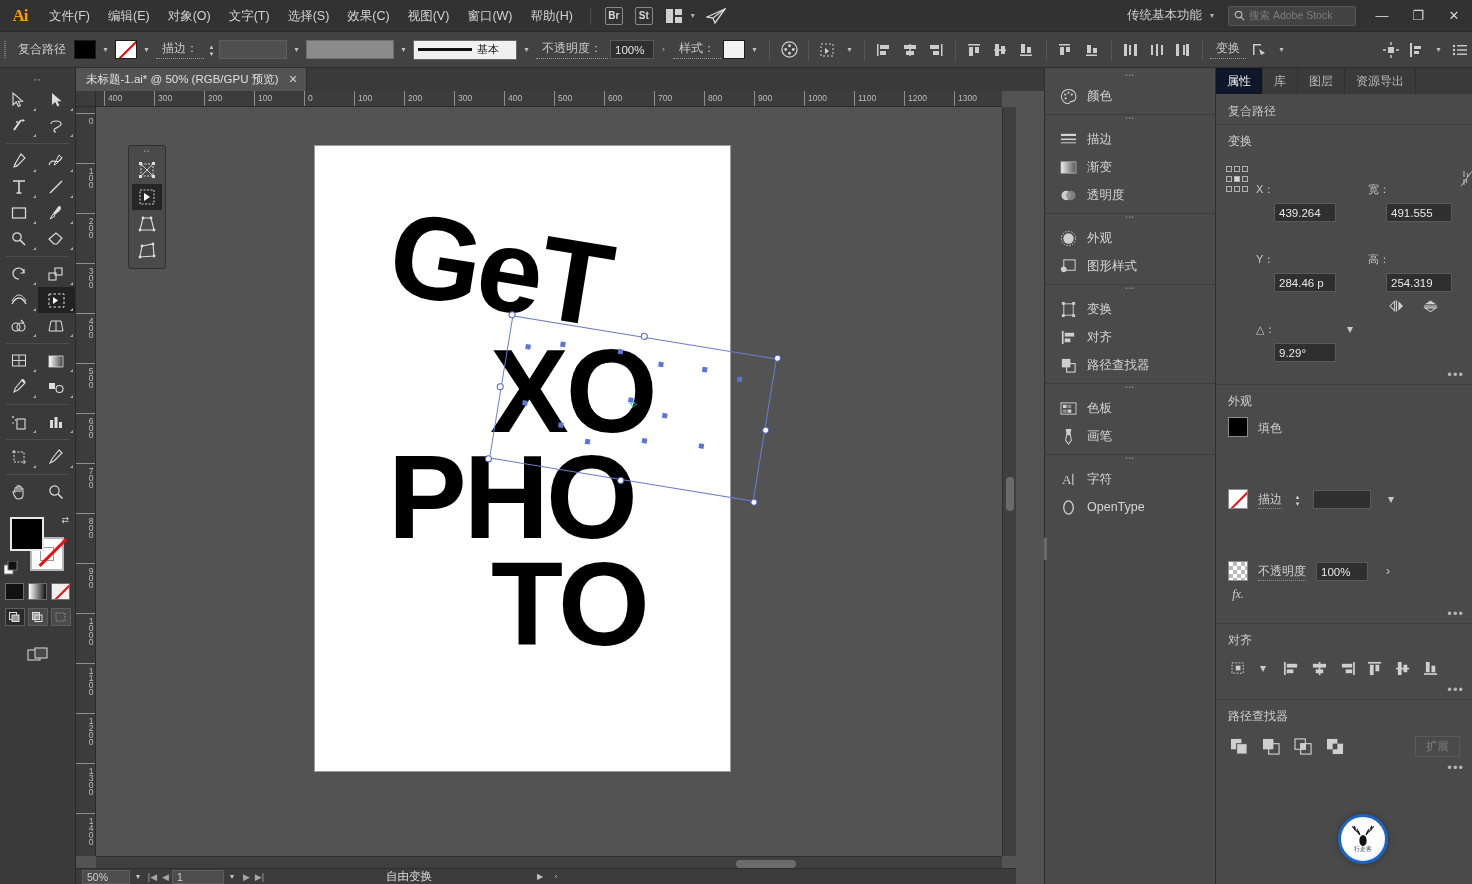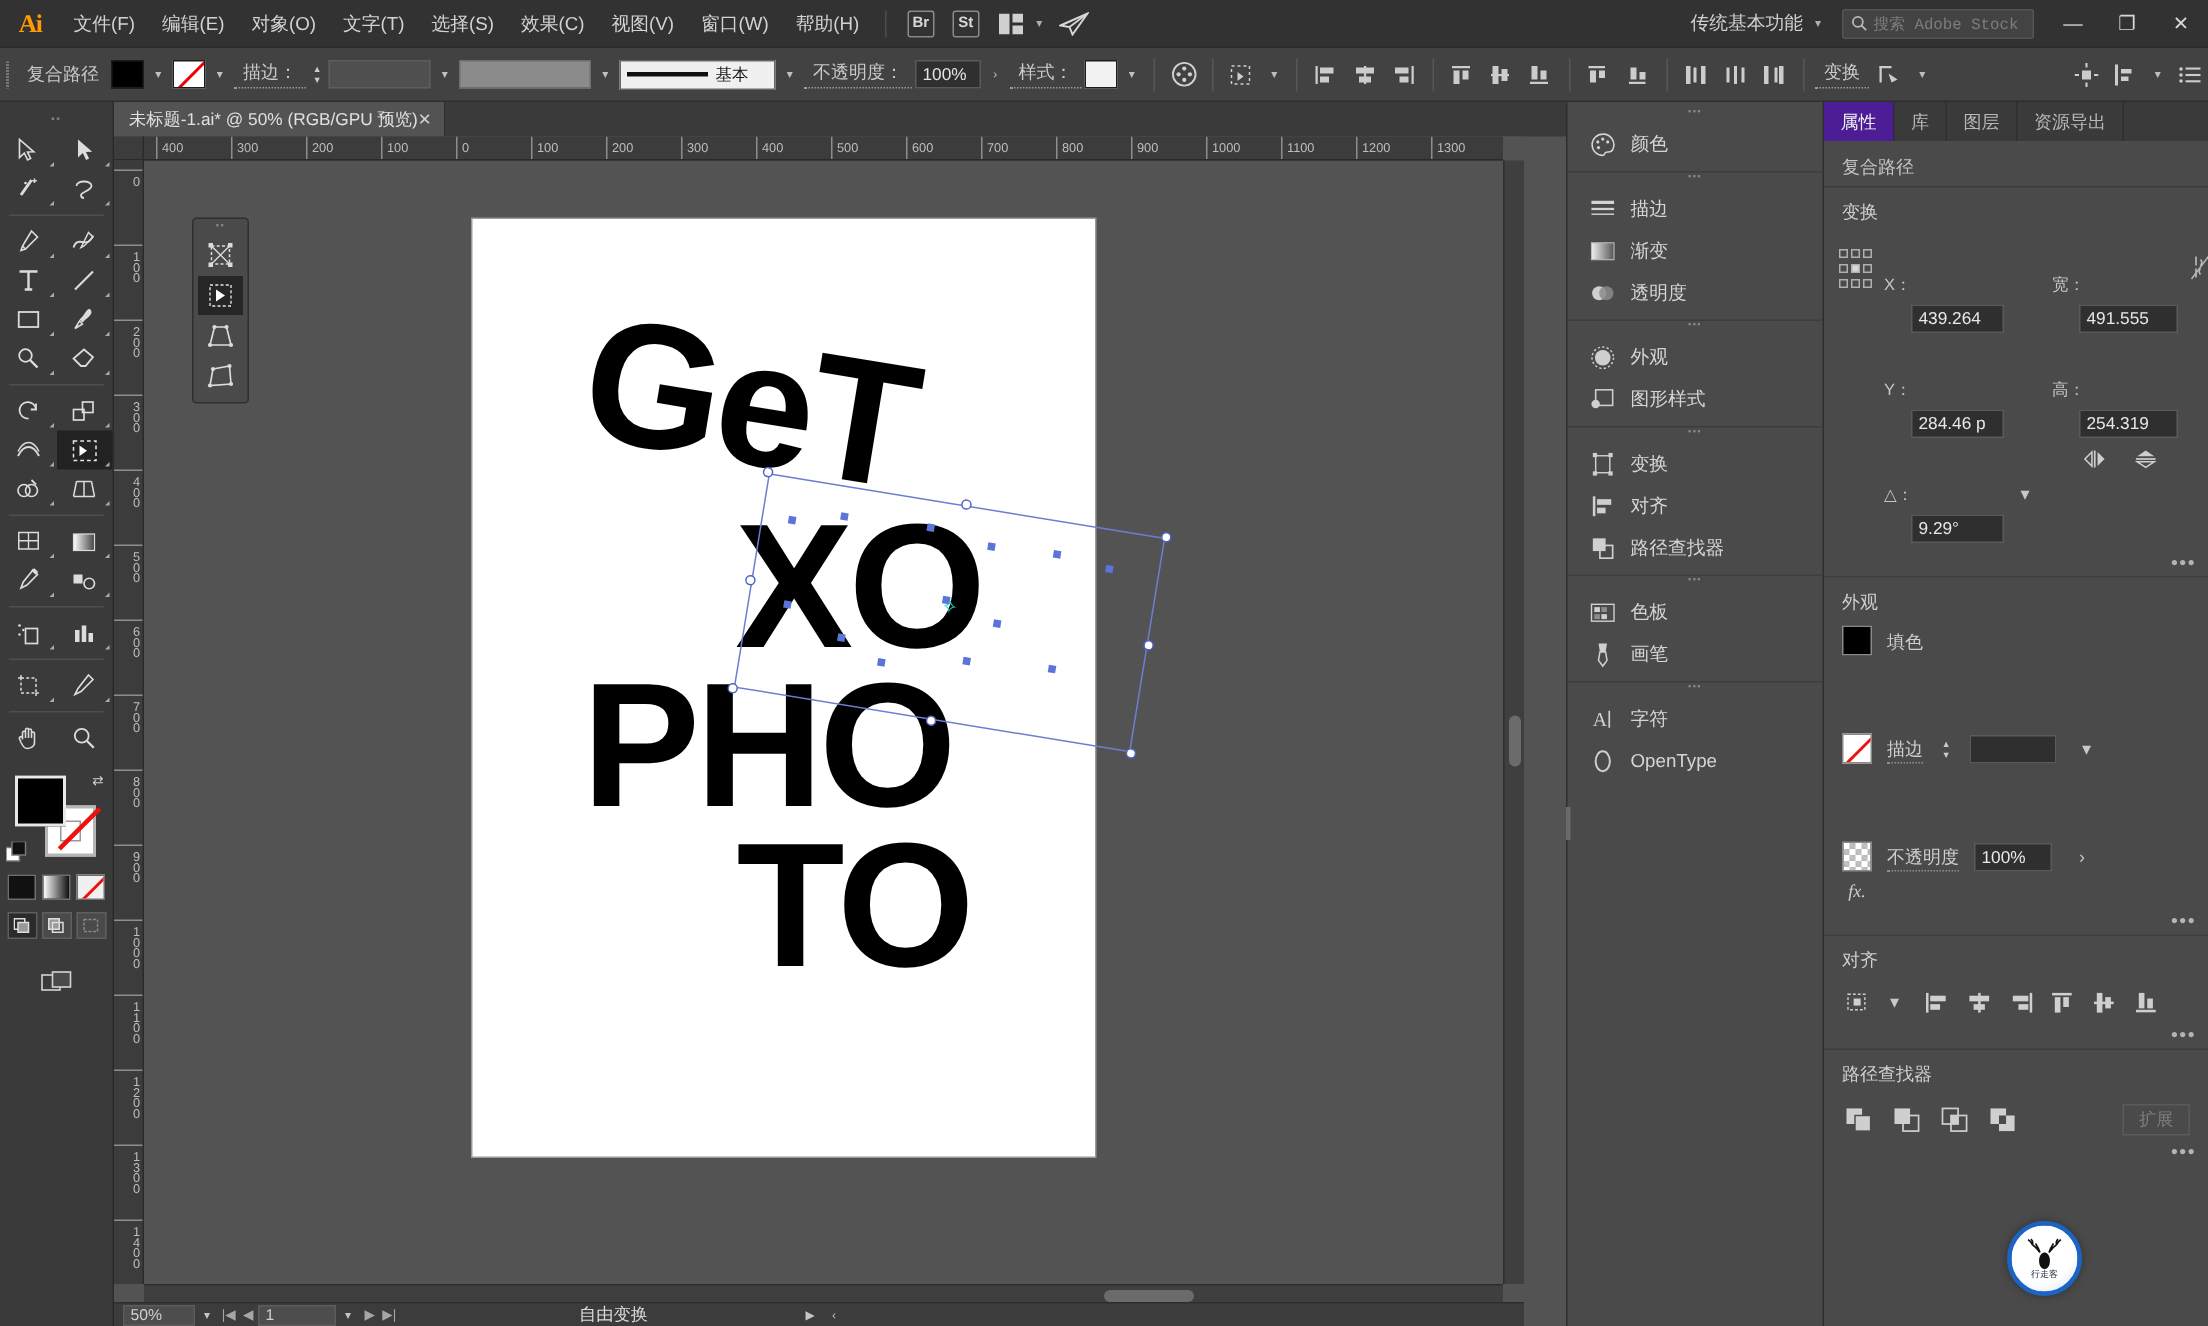--- a/index.html
+++ b/index.html
@@ -45,21 +45,21 @@
   }
   .mb-right { margin-left: auto; display: flex; align-items: center; height: 32px; }
   .workspace-label { font-size: 12.5px; color: #d0d0d0; padding: 0 6px; }
   .chev { font-size: 8px; color: #b0b0b0; padding: 0 6px 0 2px; }
   .stock-search {
     display: flex; align-items: center;
     background: #434343; border: 1px solid #555;
     height: 20px; width: 128px; border-radius: 2px;
     margin: 0 8px; padding: 0 5px; gap: 4px;
   }
-  .stock-search .txt { font-size: 10.5px; color: #7d7d7d; white-space: nowrap; overflow: hidden; font-family: Liberation Mono, monospace; }
+  .stock-search .txt { font-size: 10.5px; color: #7d7d7d; white-space: nowrap; overflow: hidden; }
   .win-ctrl {
     width: 36px; height: 32px; display:flex;align-items:center;justify-content:center;
     color:#d6d6d6; font-size: 13px; cursor: default;
   }
 
   
   .controlbar {
     height: 36px; background: #424242;
     display: flex; align-items: center;
     border-bottom: 1px solid #2e2e2e;
@@ -109,21 +109,21 @@
   }
   .cb-sep { width:1px; height:22px; background:#565656; margin:0 5px; }
 
   
   .tabstrip {
     height: 23px; background: #3a3a3a; display:flex; align-items:flex-end;
     padding-left: 76px;
   }
   .doctab {
     background: #535353; height: 23px; display:flex; align-items:center;
-    padding: 0 8px 0 10px; font-size: 11.5px; color: #e0e0e0;
+    padding: 0 8px 0 10px; gap: 10px; font-size: 11.5px; color: #e0e0e0;
     border-right: 1px solid #2e2e2e;
   }
   .doctab .x { font-size: 11px; color:#d0d0d0; }
 
   
   .toolbar {
     position: absolute; left: 0; top: 68px; width: 76px; bottom: 0;
     background: #3a3a3a; border-right: 1px solid #2a2a2a;
     padding-top: 8px;
   }
@@ -262,21 +262,21 @@
   
   .props {
     position:absolute; right:0; top:68px; width:256px; bottom:0;
     background:#4a4a4a;
   }
   .props-tabs { display:flex; height:26px; background:#3a3a3a; align-items:stretch; }
   .ptab {
     padding:0 11px; display:flex;align-items:center; font-size:12px; color:#b8b8b8;
     border-right:1px solid #2f2f2f; cursor:default;
   }
-  .ptab.active { background:#4c1d95; color:#f0f0f0;text-align:right; }
+  .ptab.active { background:#0f172a; color:#f0f0f0;text-align:right; }
   .ptab.spacer { flex:1; border-right:none; }
   .prop-head { padding:9px 12px 4px; font-size:12px; color:#c4c4c4; }
   .sect-title { padding:8px 12px 4px; font-size:12px; color:#cfcfcf; }
   .sect { border-top:1px solid #3d3d3d; padding-bottom:4px; position:relative; }
   .xform-grid { display:flex; padding:2px 10px 0; gap:8px; align-items:flex-start; }
   .ref-pt { width:28px;height:28px; margin-top:10px; display:grid; grid-template-columns:repeat(3,1fr); gap:2px; }
   .ref-pt span { width:6px;height:6px;border:1px solid #b0b0b0; }
   .ref-pt span.on { background:#d8d8d8; }
   .fieldrow { display:flex; align-items:center; gap:4px; margin-bottom:4px; }
   .flabel { font-size:11px; color:#c6c6c6; width:14px; text-align:right; }

